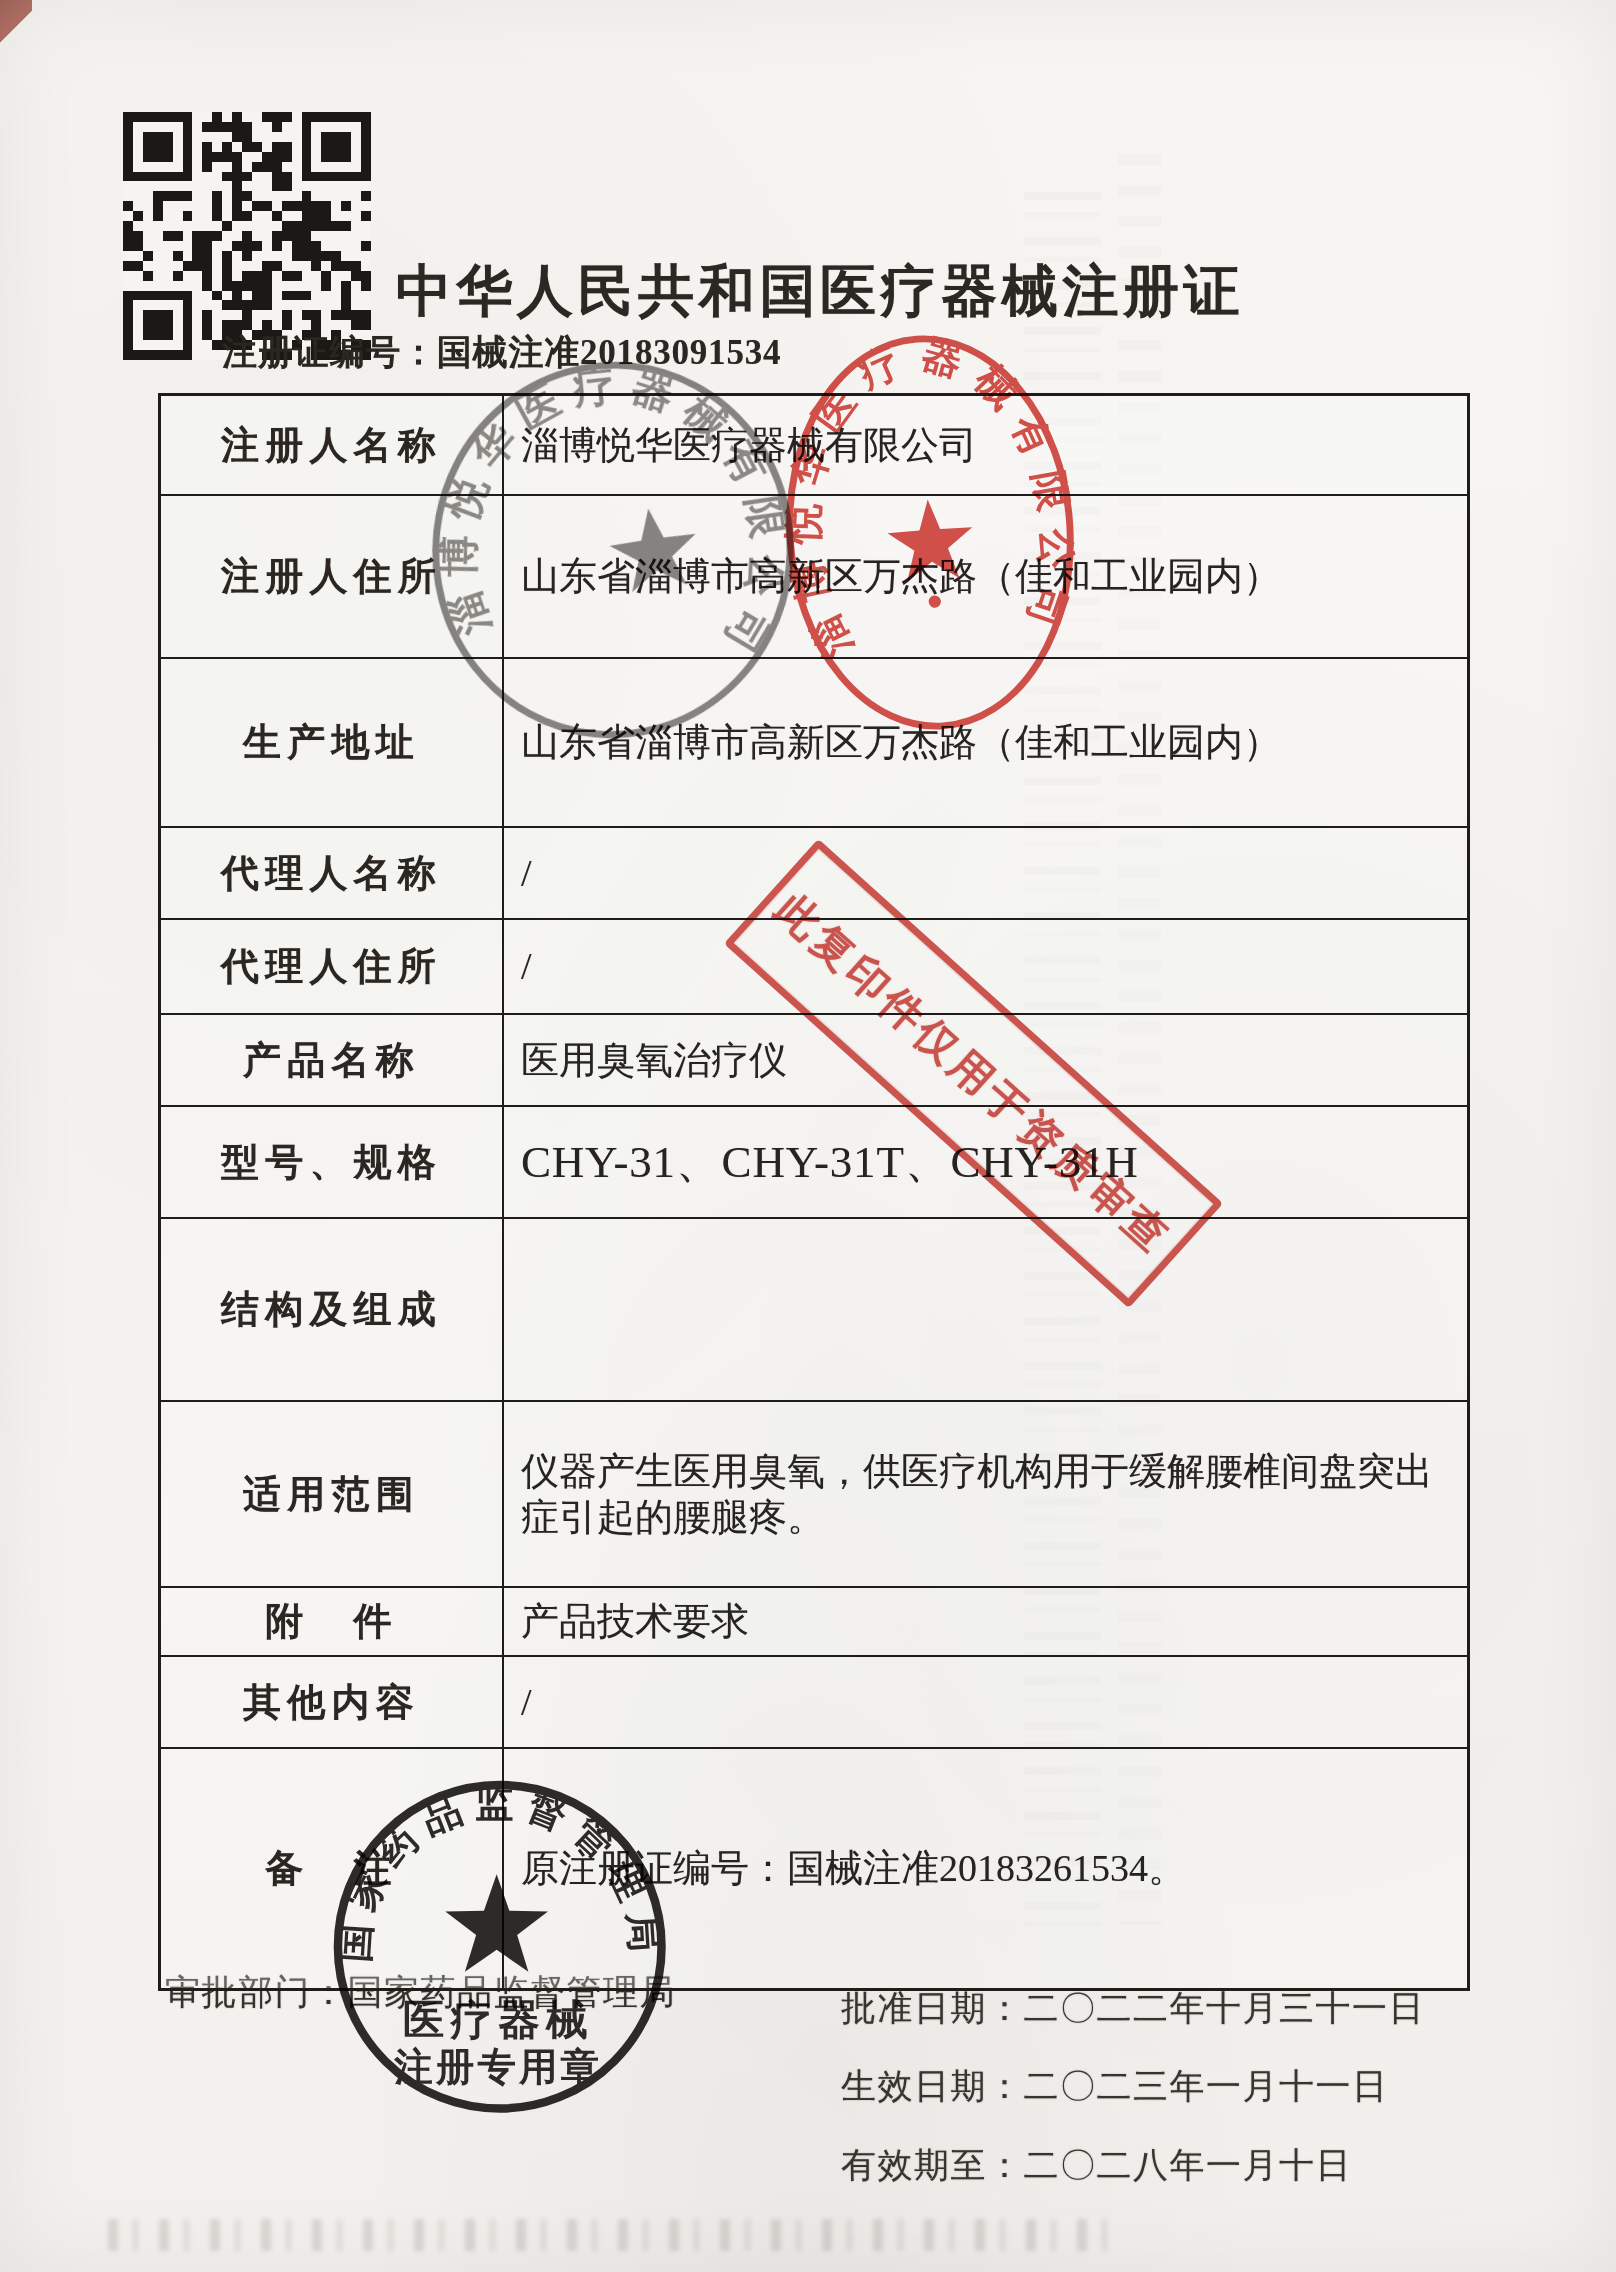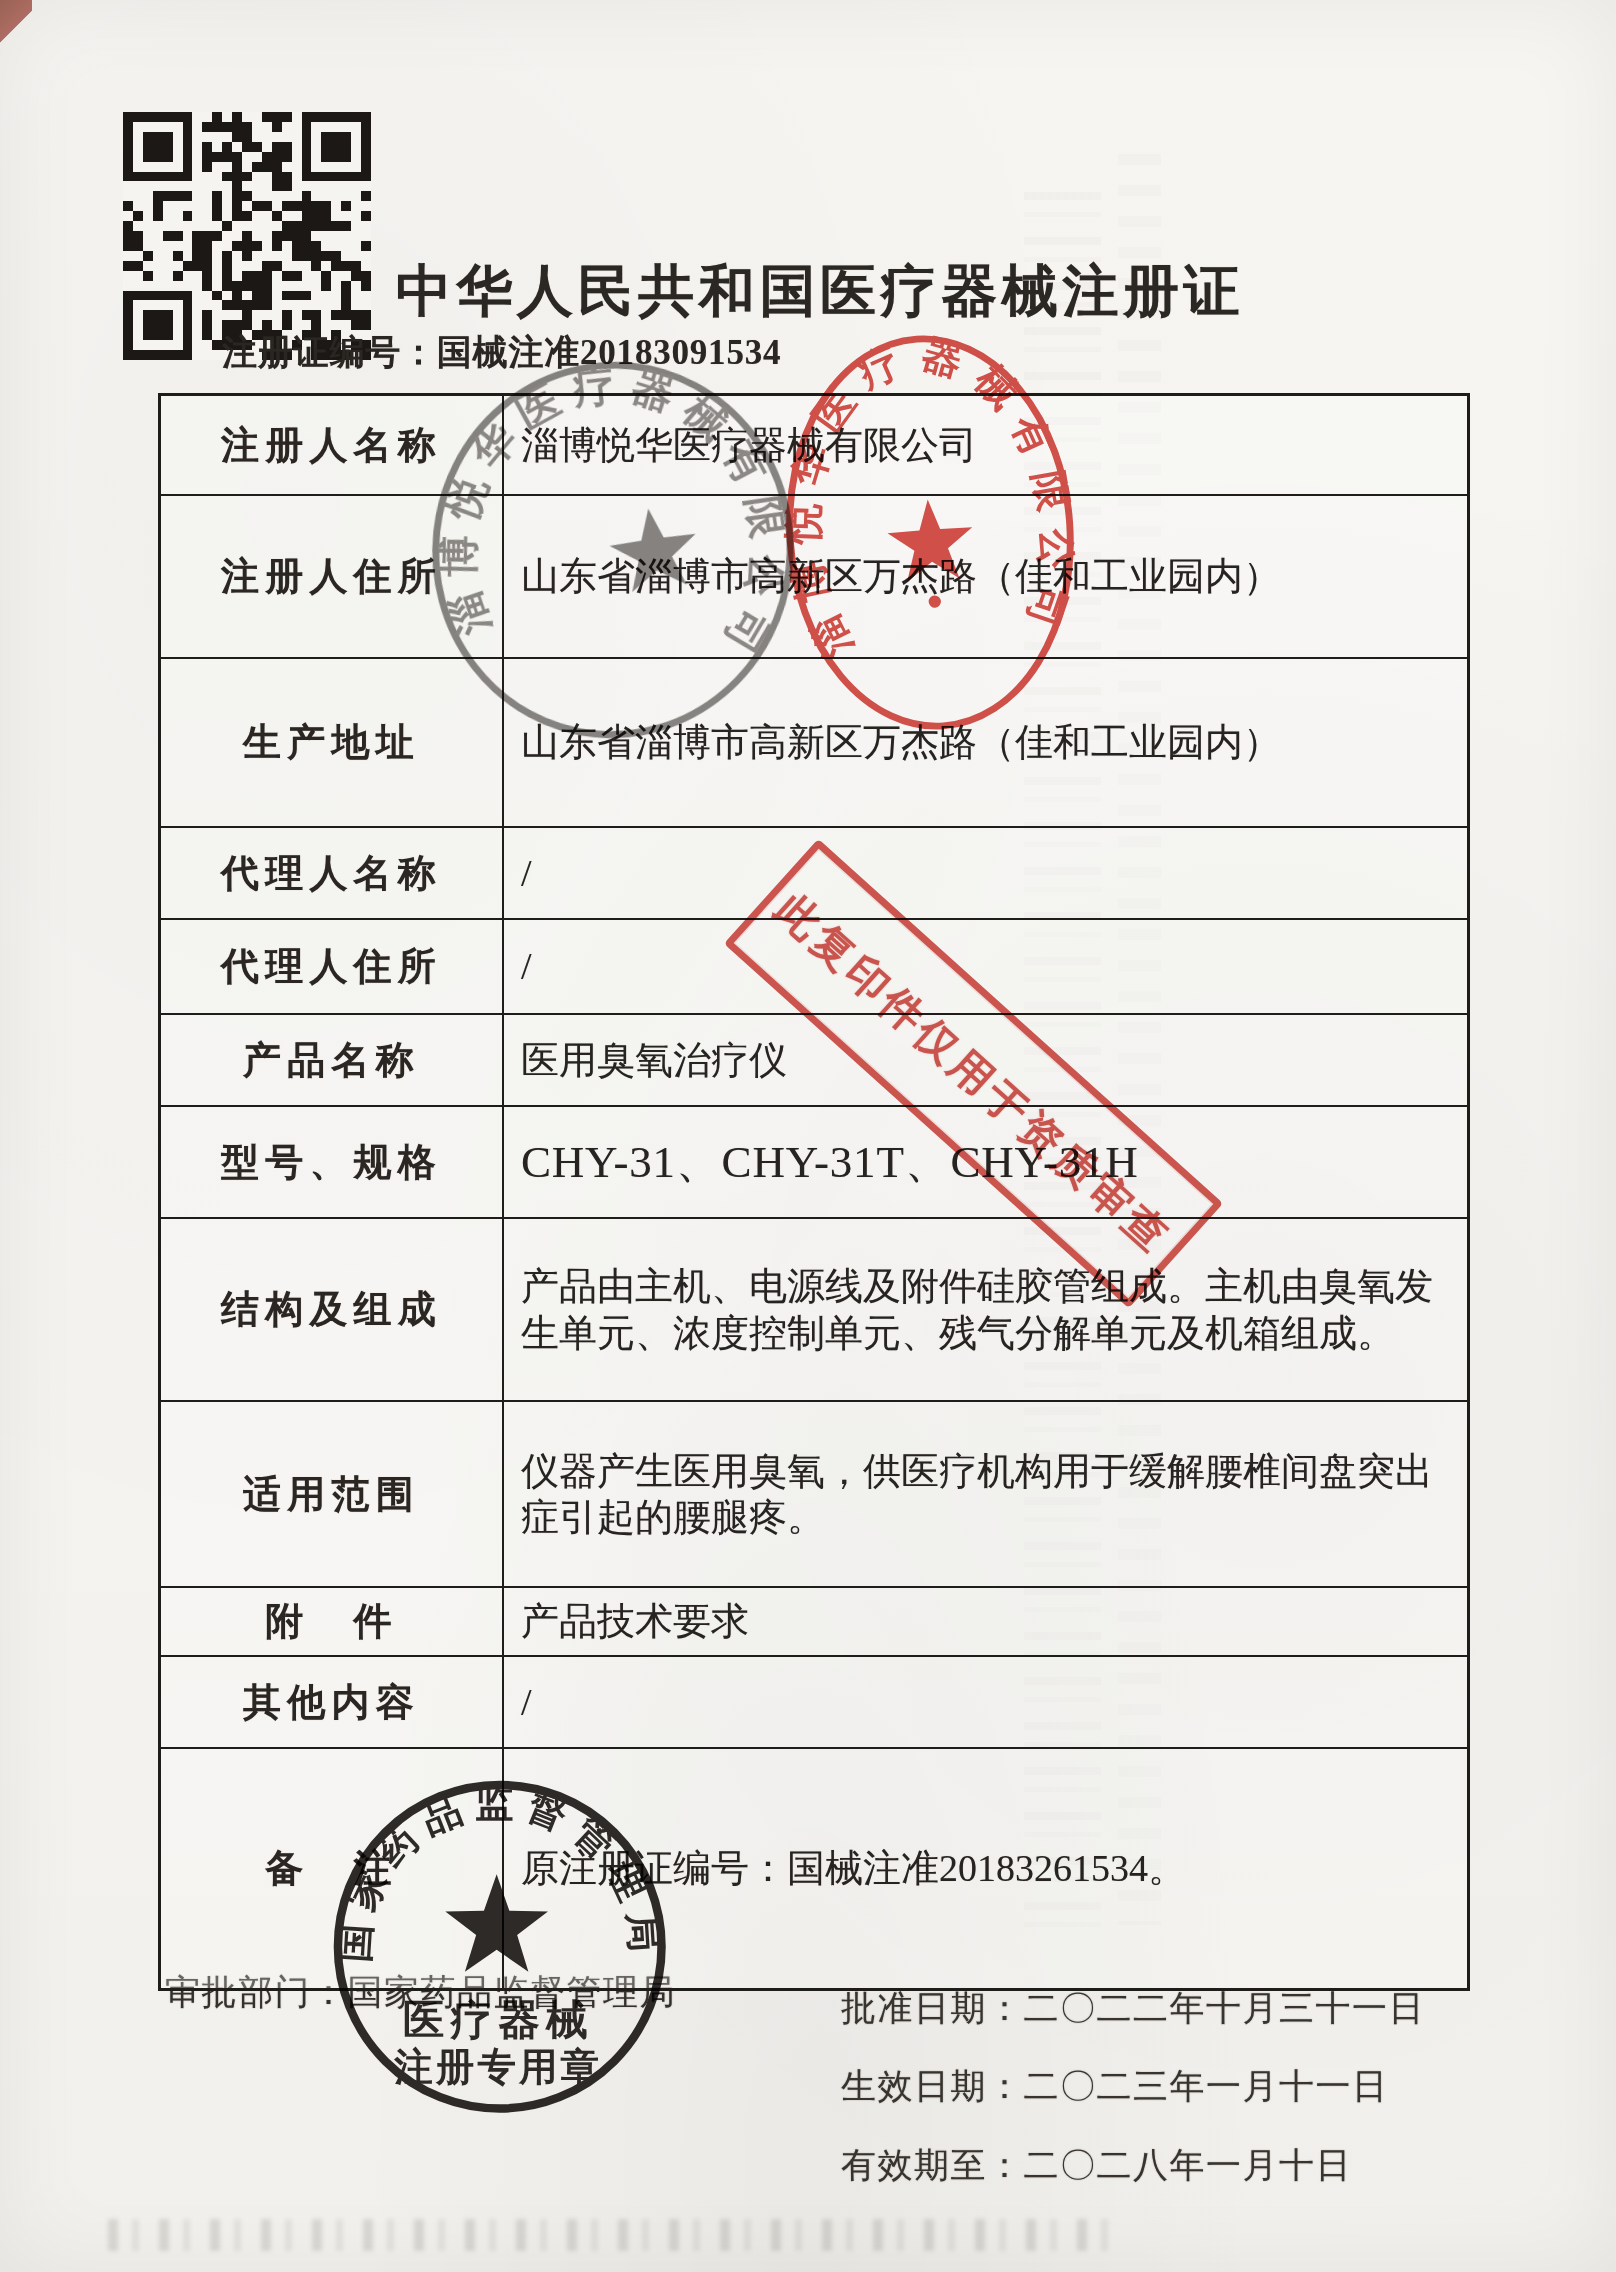--- a/index.html
+++ b/index.html
@@ -356,21 +356,20 @@
     <div class="trow" style="height:92px">
       <div class="tlabel">产品名称</div>
       <div class="tvalue">医用臭氧治疗仪</div>
     </div>
     <div class="trow" style="height:112px">
       <div class="tlabel">型号、规格</div>
       <div class="tvalue model">CHY-31、CHY-31T、CHY-31H</div>
     </div>
     <div class="trow" style="height:183px">
       <div class="tlabel">结构及组成</div>
-      <div class="tvalue">产品由主机、电源线及附件硅胶管组成。主机由臭氧发生单元、浓度控制单元、残气分解单元及机箱组成。</div>
     </div>
     <div class="trow" style="height:186px">
       <div class="tlabel">适用范围</div>
       <div class="tvalue">仪器产生医用臭氧，供医疗机构用于缓解腰椎间盘突出症引起的腰腿疼。</div>
     </div>
     <div class="trow" style="height:69px">
       <div class="tlabel">附　件</div>
       <div class="tvalue">产品技术要求</div>
     </div>
     <div class="trow" style="height:92px">

